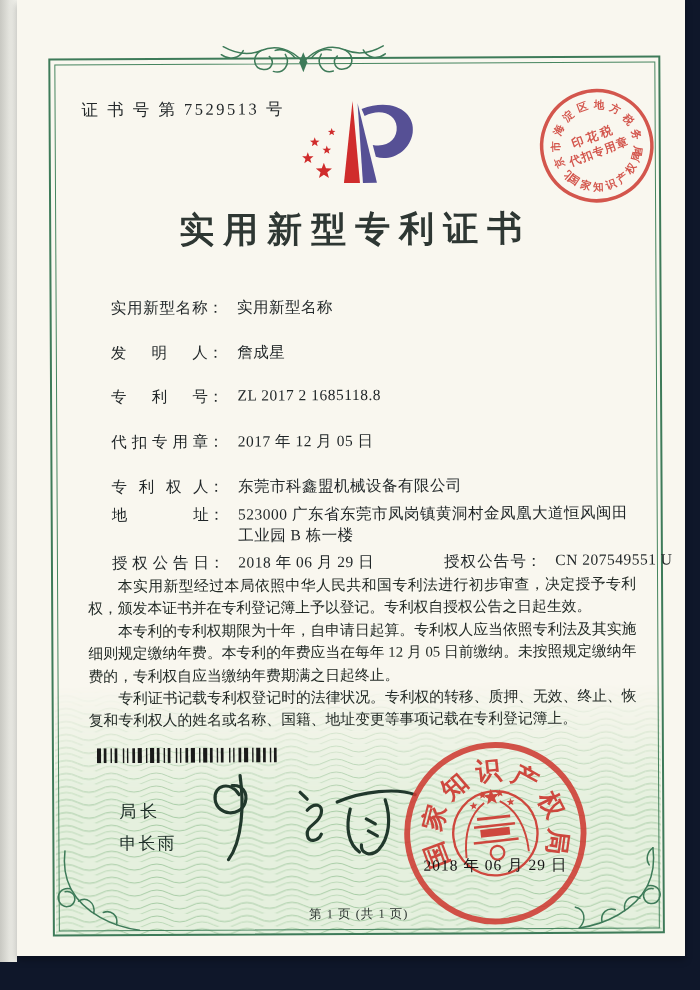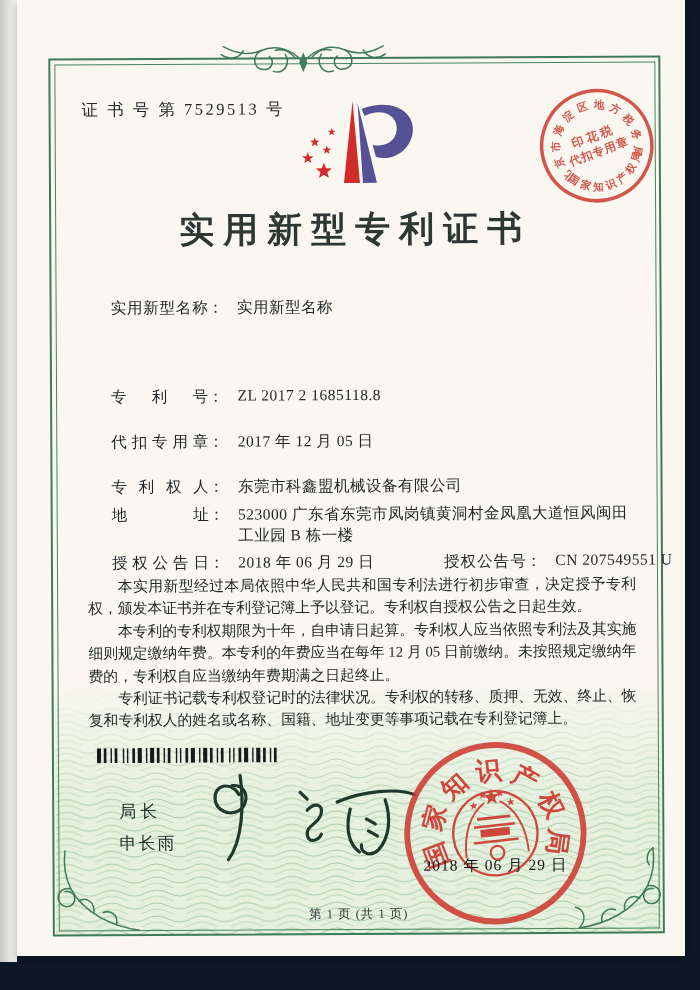--- a/index.html
+++ b/index.html
@@ -150,20 +150,24 @@
             <text x="63" y="57" fill="#cd3a31" font-size="12" letter-spacing="3" font-family="&quot;Liberation Serif&quot;,serif" font-weight="600" text-anchor="middle">印花税</text>
             <text x="63" y="73" fill="#cd3a31" font-size="11.5" letter-spacing="1" font-family="&quot;Liberation Serif&quot;,serif" font-weight="600" text-anchor="middle">代扣专用章</text>
           </g>
       </svg>
 
       <div class="title">实用新型专利证书</div>
 
       <div class="frow" style="top:297px">
         <span class="flabel">实用新型名称</span><span class="fcolon">：</span>
         <span class="fvalue">实用新型名称</span>
+      </div>
+      <div class="frow" style="top:342px">
+        <span class="flabel">发 明 人</span><span class="fcolon">：</span>
+        <span class="fvalue">詹成星</span>
       </div>
       <div class="frow" style="top:386px">
         <span class="flabel">专 利 号</span><span class="fcolon">：</span>
         <span class="fvalue">ZL 2017 2 1685118.8</span>
       </div>
       <div class="frow" style="top:431px">
         <span class="flabel">代扣专用章</span><span class="fcolon">：</span>
         <span class="fvalue">2017 年 12 月 05 日</span>
       </div>
       <div class="frow" style="top:476px">

